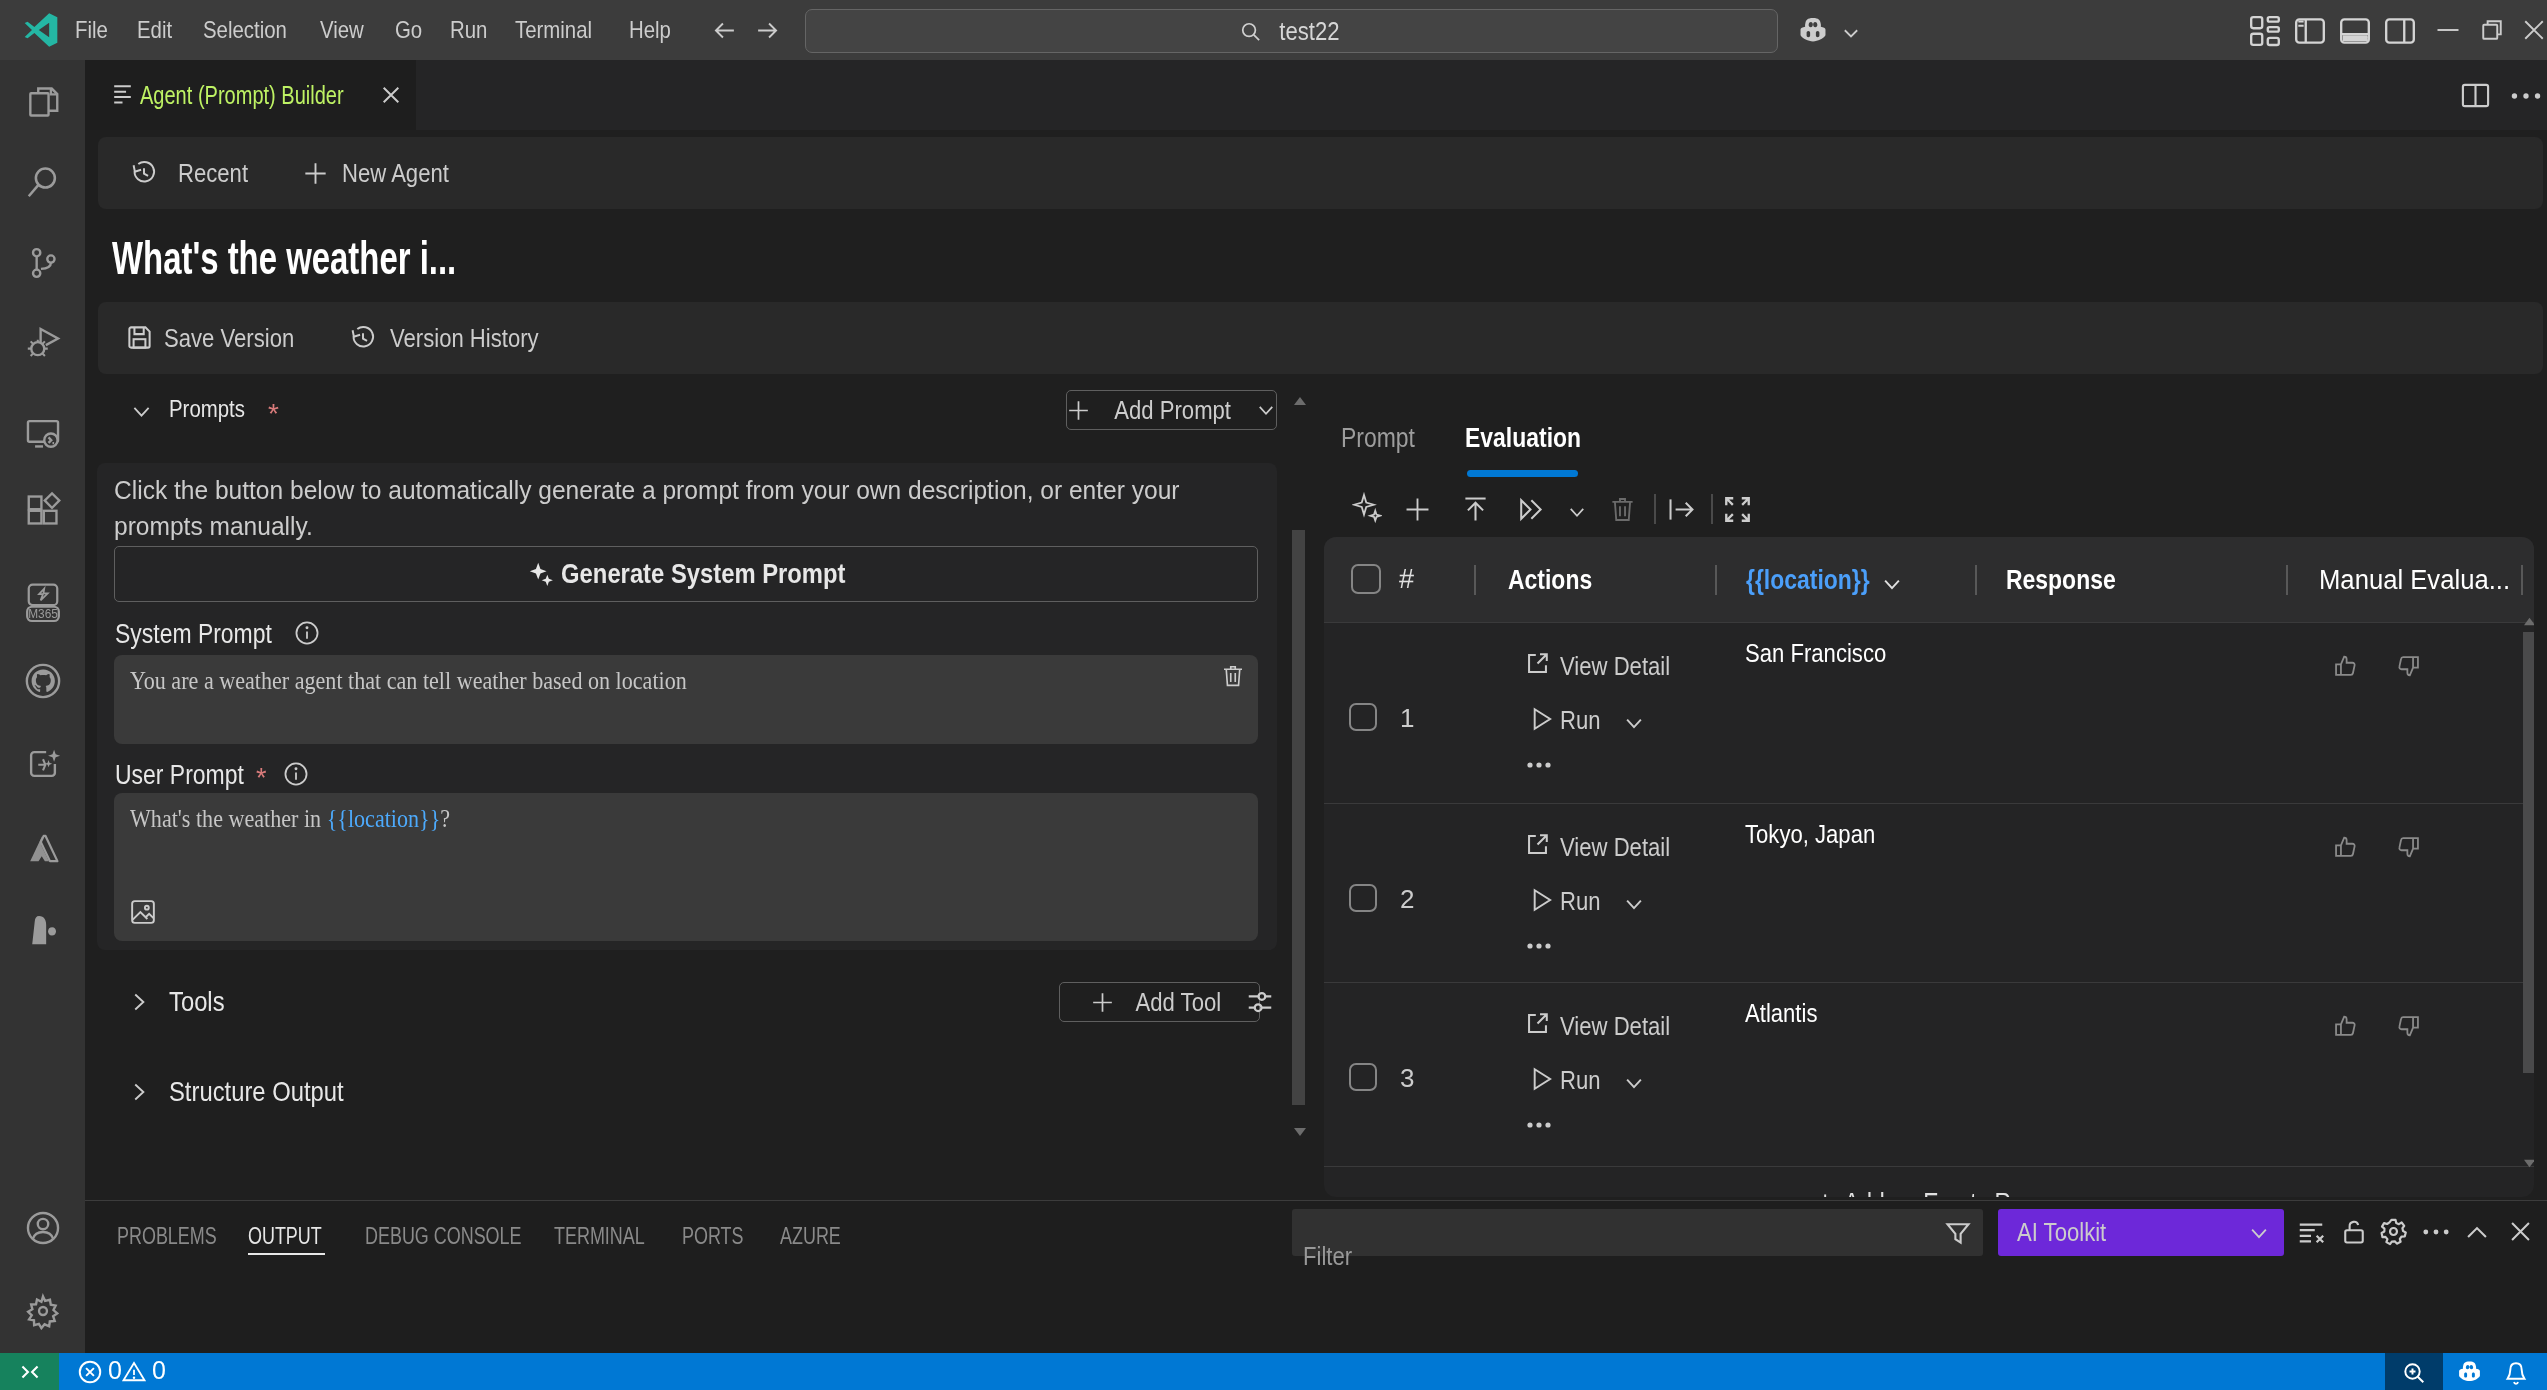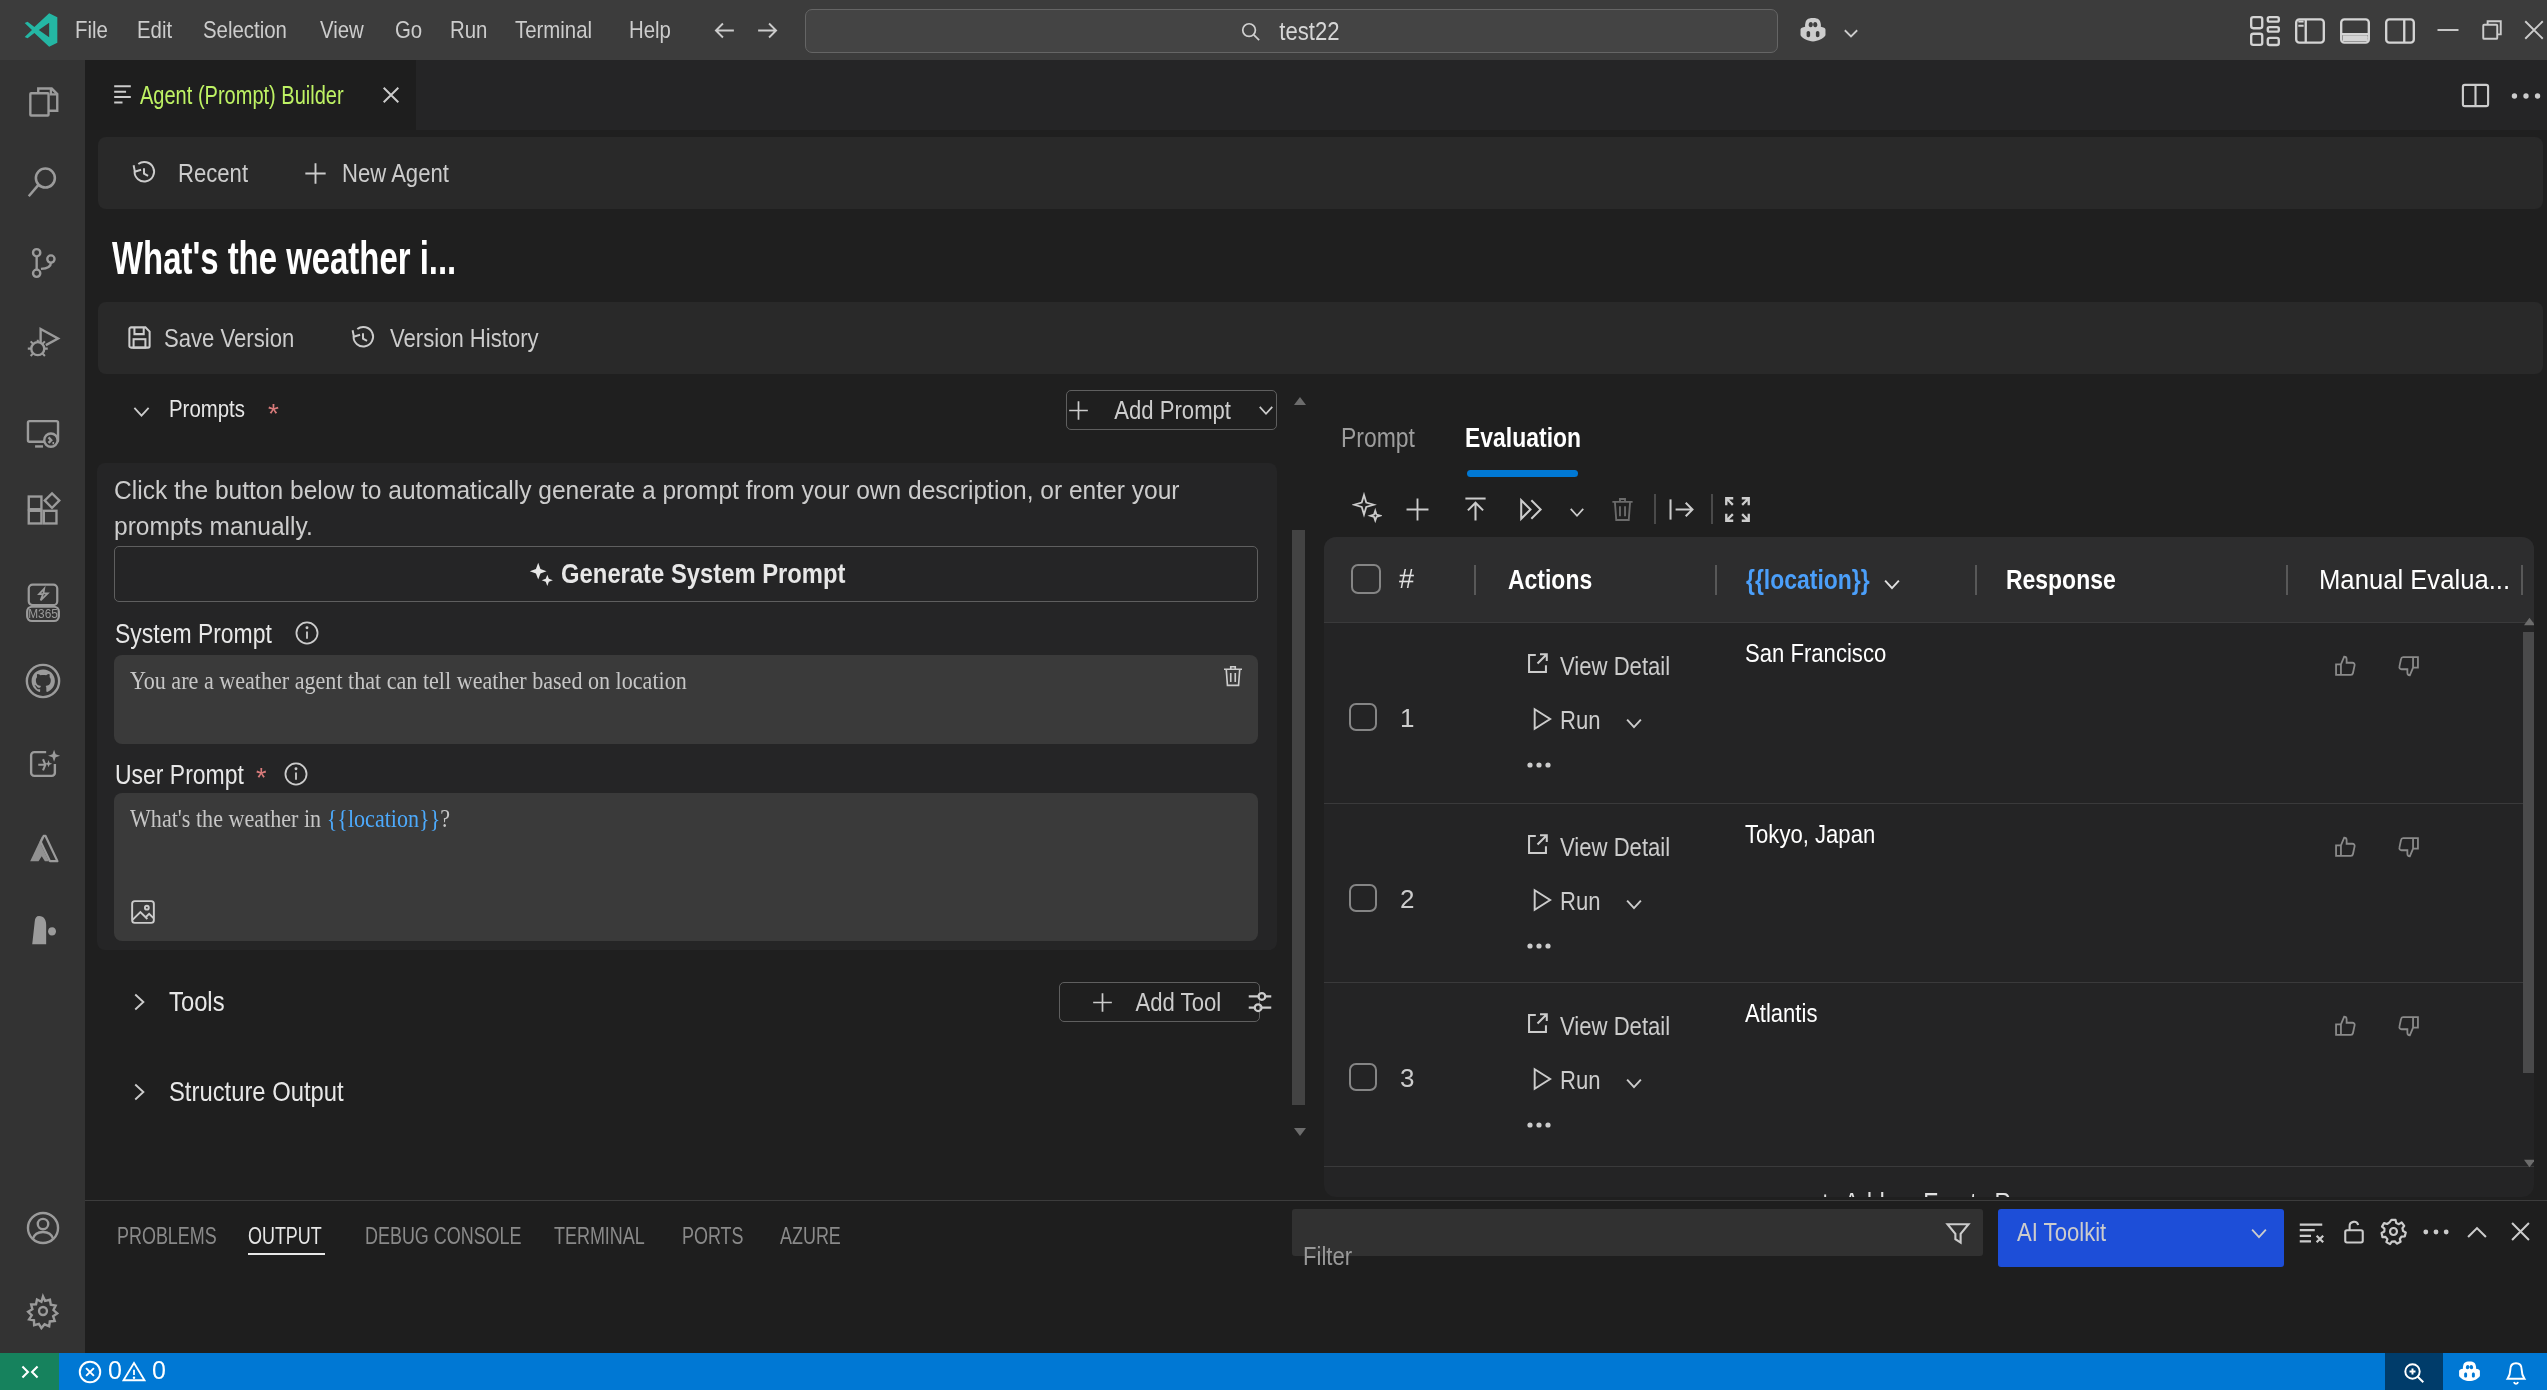--- a/index.html
+++ b/index.html
@@ -505,21 +505,21 @@
   <span class="ptab" style="left:469px;"><span class="t" style="transform:scaleX(0.78)">TERMINAL</span></span>
   <span class="ptab" style="left:597px;"><span class="t" style="transform:scaleX(0.78)">PORTS</span></span>
   <span class="ptab" style="left:695px;"><span class="t" style="transform:scaleX(0.78)">AZURE</span></span>
 
   <div class="abs" style="left:1207px;top:8px;width:691px;height:47px;background:#313131;border-radius:3px;">
     <span class="abs" style="left:11px;top:8px;font-size:26px;color:#989898;margin-top:24px;"><span class="t">Filter</span></span>
     <svg class="abs" style="left:652px;top:10px" width="28" height="28" viewBox="0 0 16 16" fill="none" stroke="#cccccc" stroke-width="1.2">
       <path d="M2 3 H14 L9.5 8.5 V13.5 L6.5 11.5 V8.5 Z"></path>
     </svg>
   </div>
-  <div class="abs" style="left:1913px;top:8px;width:286px;height:58px;background:#1d4ed8;border-radius:3px;padding-left:36px;">
+  <div class="abs" style="left:1913px;top:8px;width:286px;height:47px;background:#6d28d9;border-radius:3px;padding-left:36px;">
     <span class="abs" style="left:19px;top:8px;font-size:26px;color:#cccccc;"><span class="t">AI Toolkit</span></span>
     <svg class="abs" style="left:250px;top:13px" width="22" height="22" viewBox="0 0 16 16" fill="none" stroke="#cccccc" stroke-width="1.3">
         <path d="M3 5.5 L8 11 L13 5.5"></path>
       </svg>
   </div>
   <svg class="abs" style="left:2211px;top:16px" width="30" height="30" viewBox="0 0 16 16" fill="none" stroke="#cccccc" stroke-width="1.2">
     <path d="M2 4 H14 M2 7 H10 M2 10 H8 M2 13 H8"></path>
       <path d="M11 10 L14.5 13.5 M14.5 10 L11 13.5"></path>
   </svg>
   <svg class="abs" style="left:2255px;top:16px" width="28" height="30" viewBox="0 0 16 16" fill="none" stroke="#cccccc" stroke-width="1.2">

